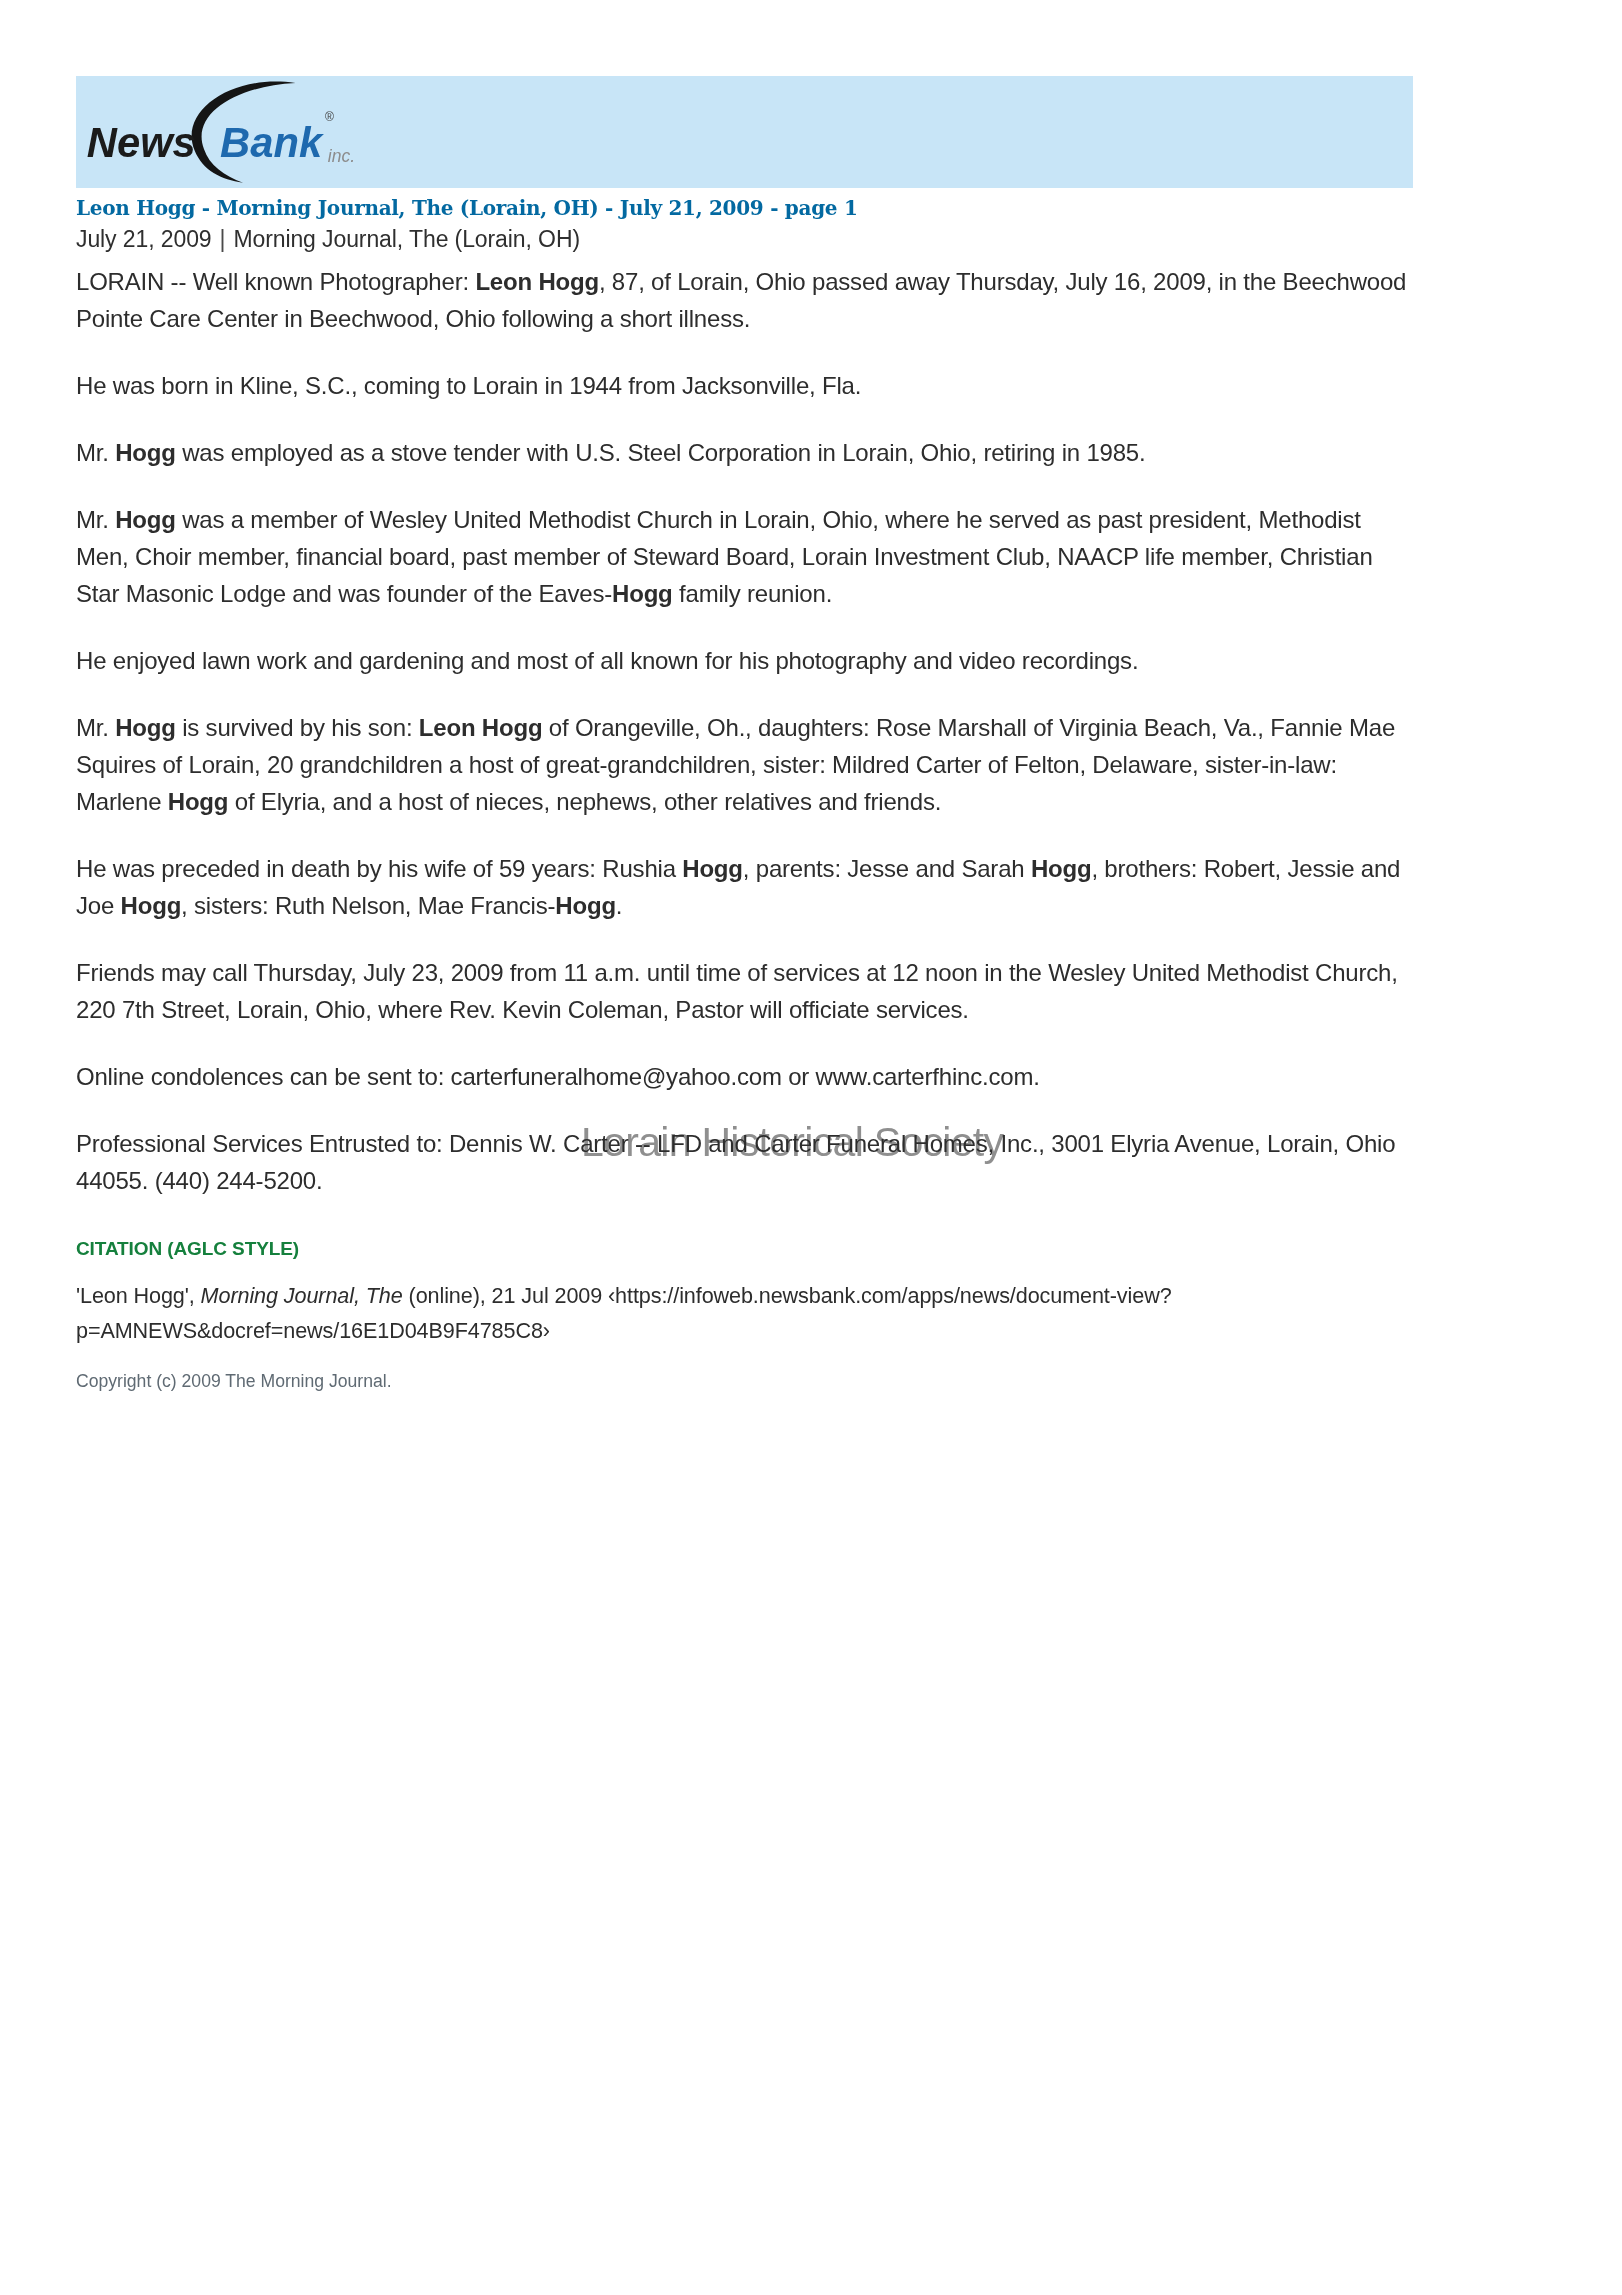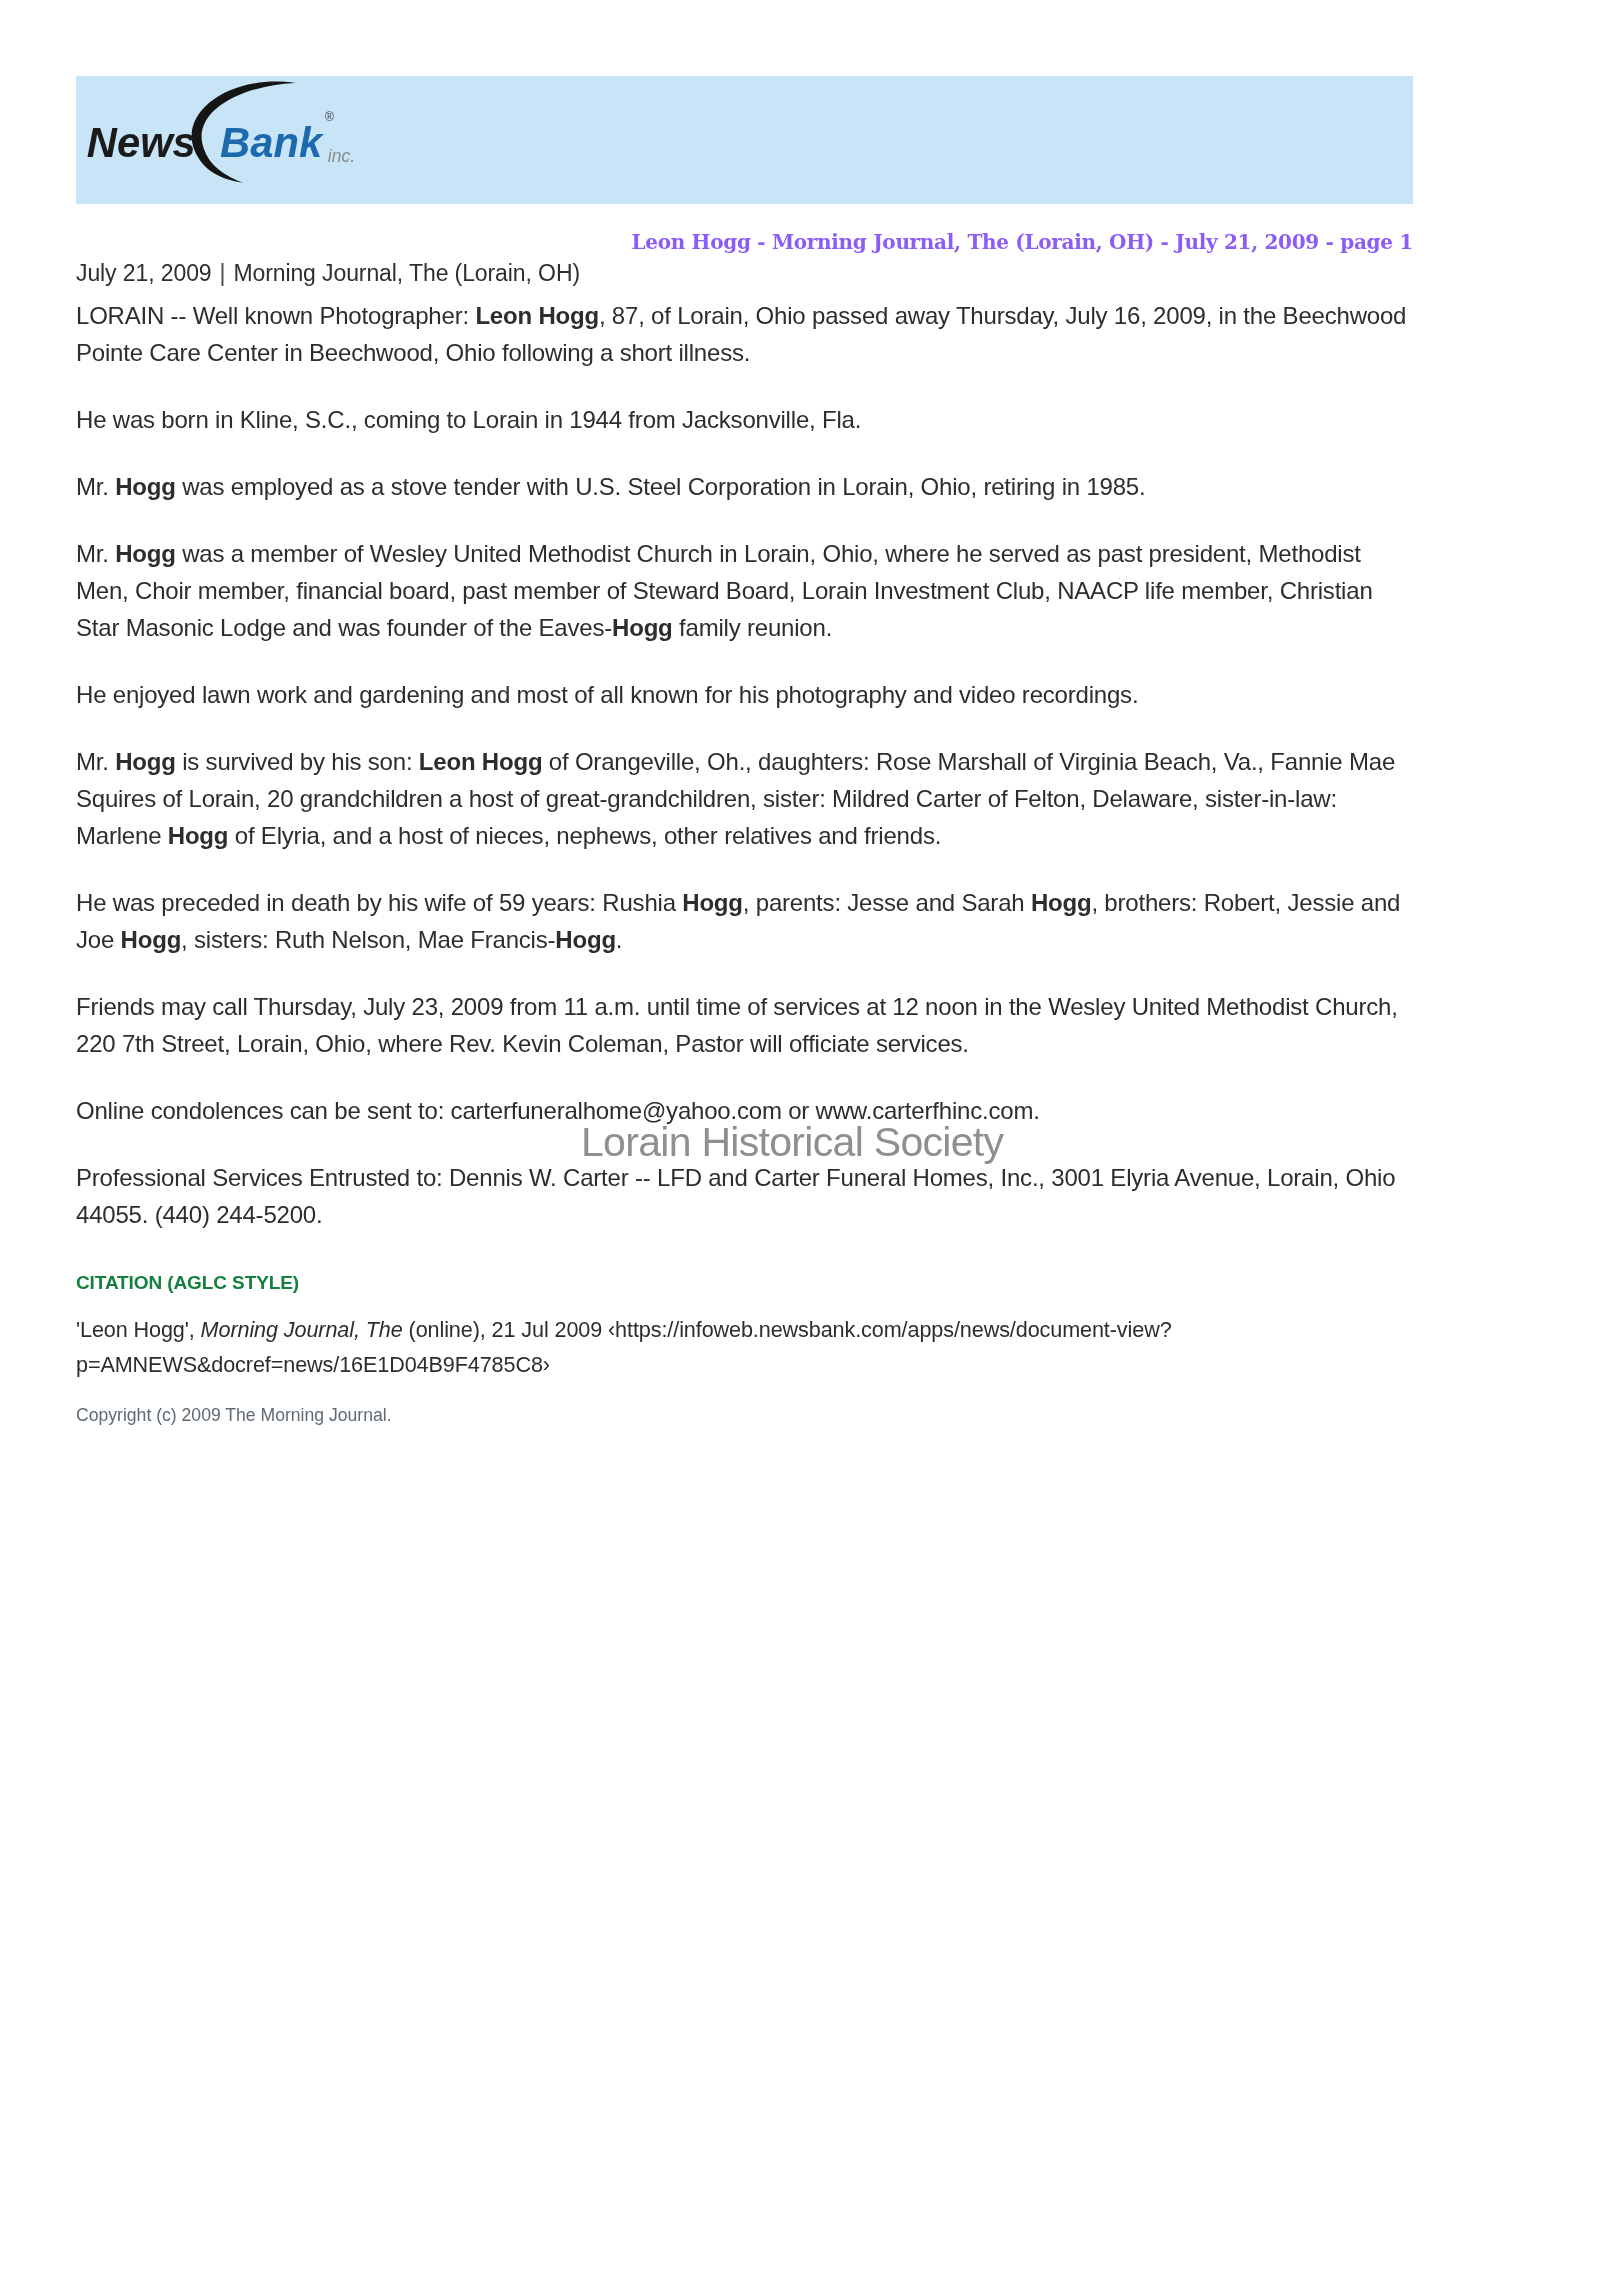--- a/index.html
+++ b/index.html
@@ -9,28 +9,28 @@
     position:relative; width:1622px; height:2295px;
     background:#ffffff; overflow:hidden;
   }
   .watermark {
     position:absolute; left:581px; top:1110px; z-index:0;
     font-size:41px; line-height:41px; color:#8f8f8f;
     letter-spacing:-0.7px; white-space:nowrap;margin-top:12px;
   }
   .content { position:absolute; left:76px; top:0; width:1337px; z-index:1; }
   .banner {
-    margin-top:76px; height:128px; background:#c8e5f7; position:relative;
+    margin-top:76px; height:112px; background:#c8e5f7; position:relative;
   }
   .logo-svg { position:absolute; left:9.5px; top:2.7px; }
   h1.title {
-    margin-top:26px;
+    margin-top:8px;
     font-family:"DejaVu Serif","Liberation Serif",serif;
     font-weight:bold; font-size:20px; line-height:24px;
-    letter-spacing:-0.3px; color:#8b5cf6;text-align:right;
+    letter-spacing:-0.3px; color:#0369a1;
   }
   .meta {
     margin-top:8px; font-size:23px; line-height:23px;
     color:#2f2f2f; letter-spacing:-0.1px;
   }
   .meta .sep { margin:0 8px; color:#4a4a4a; }
   .article {
     margin-top:12px; font-size:24px; line-height:37px;
     color:#2d2d2d; letter-spacing:-0.2px;
   }

